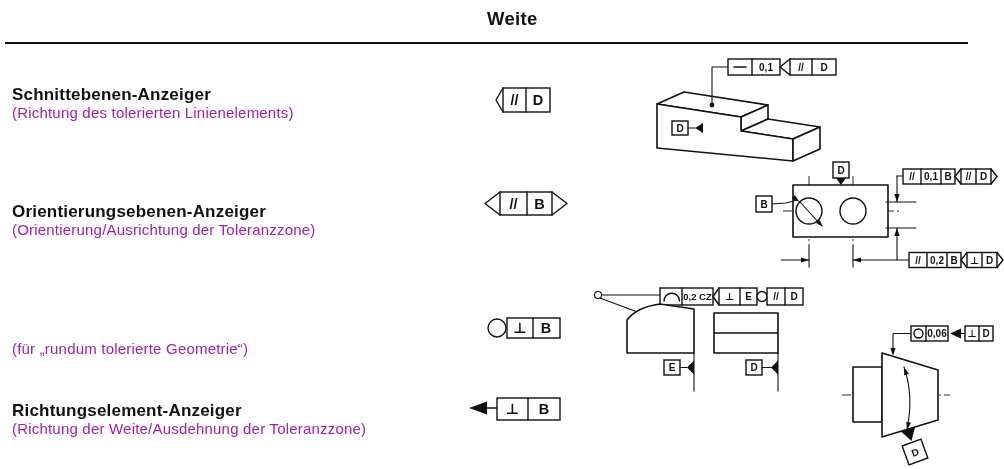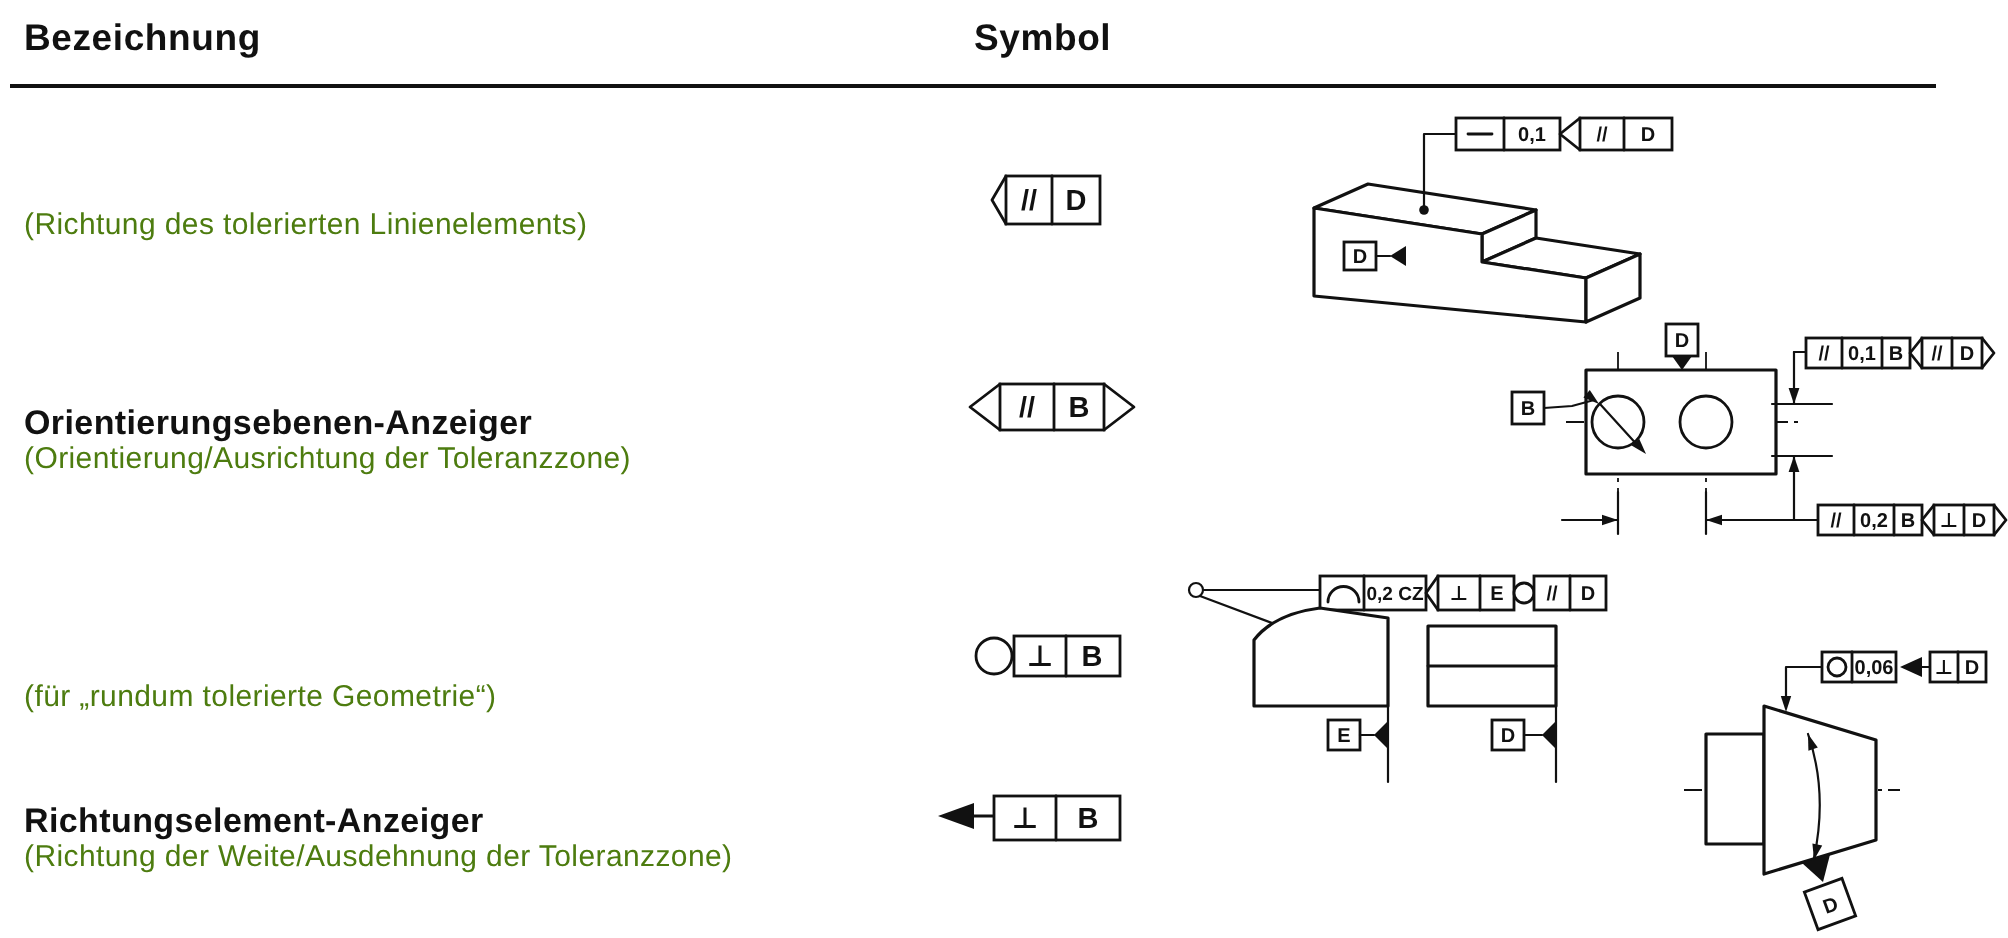--- a/index.html
+++ b/index.html
@@ -2,42 +2,42 @@
 <html><head>
 <meta charset="utf-8">
 <style>
   html,body{margin:0;padding:0;background:#fff;}
   #page{position:relative;width:1004px;height:469px;background:#ffffff;overflow:hidden;
         font-family:"Liberation Sans","DejaVu Sans",sans-serif;color:#111;}
   .abs{position:absolute;}
   .hdr{font-size:18.5px;font-weight:700;letter-spacing:.3px;}
   .rule{position:absolute;left:5px;top:42px;width:963px;height:2px;background:#111;}
   .rtitle{font-size:17px;font-weight:700;letter-spacing:.2px;white-space:nowrap;}
-  .rsub{font-size:15px;font-weight:400;letter-spacing:.2px;white-space:nowrap;color:#4d7c0f;}
+  .rsub{font-size:15px;font-weight:400;letter-spacing:.2px;white-space:nowrap;color:#a21caf;}
   svg{position:absolute;overflow:visible;}
   svg text{font-family:"Liberation Sans","DejaVu Sans",sans-serif;fill:#111;}
   .ft10{font-size:10px;font-weight:700;}
   .ft9{font-size:9.5px;font-weight:700;}
   .ft14{font-size:14.5px;font-weight:700;}
   .ln{stroke:#111;stroke-width:1.4;fill:none;stroke-linejoin:round;stroke-linecap:round;}
   .lt{stroke:#111;stroke-width:1.1;fill:none;stroke-linejoin:round;stroke-linecap:round;}
   .part{stroke:#111;stroke-width:1.6;fill:#fff;stroke-linejoin:round;}
   .fw{stroke:#111;stroke-width:1.4;fill:#fff;}
   .fb{fill:#111;stroke:none;}
   .cl{stroke:#111;stroke-width:.9;fill:none;stroke-dasharray:9 3 2 3;}
 </style>
 </head>
 <body>
 
 <div id="page">
 
-  <div class="abs hdr" style="left:12px;top:8px">Bezeichnung</div>
-  <div class="abs hdr" style="left:487px;top:8px">Symbol</div>
+  <div class="abs hdr" style="left:487px;top:8px">Weite</div>
   <div class="rule"></div>
 
+  <div class="abs rtitle" style="left:12px;top:85px">Schnittebenen-Anzeiger</div>
   <div class="abs rsub" style="left:12px;top:104px">(Richtung des tolerierten Linienelements)</div>
 
   <div class="abs rtitle" style="left:12px;top:202px">Orientierungsebenen-Anzeiger</div>
   <div class="abs rsub" style="left:12px;top:221px">(Orientierung/Ausrichtung der Toleranzzone)</div>
 
   <div class="abs rsub" style="left:12px;top:340px">(für „rundum tolerierte Geometrie“)</div>
 
   <div class="abs rtitle" style="left:12px;top:401px">Richtungselement-Anzeiger</div>
   <div class="abs rsub" style="left:12px;top:420px">(Richtung der Weite/Ausdehnung der Toleranzzone)</div>
 

